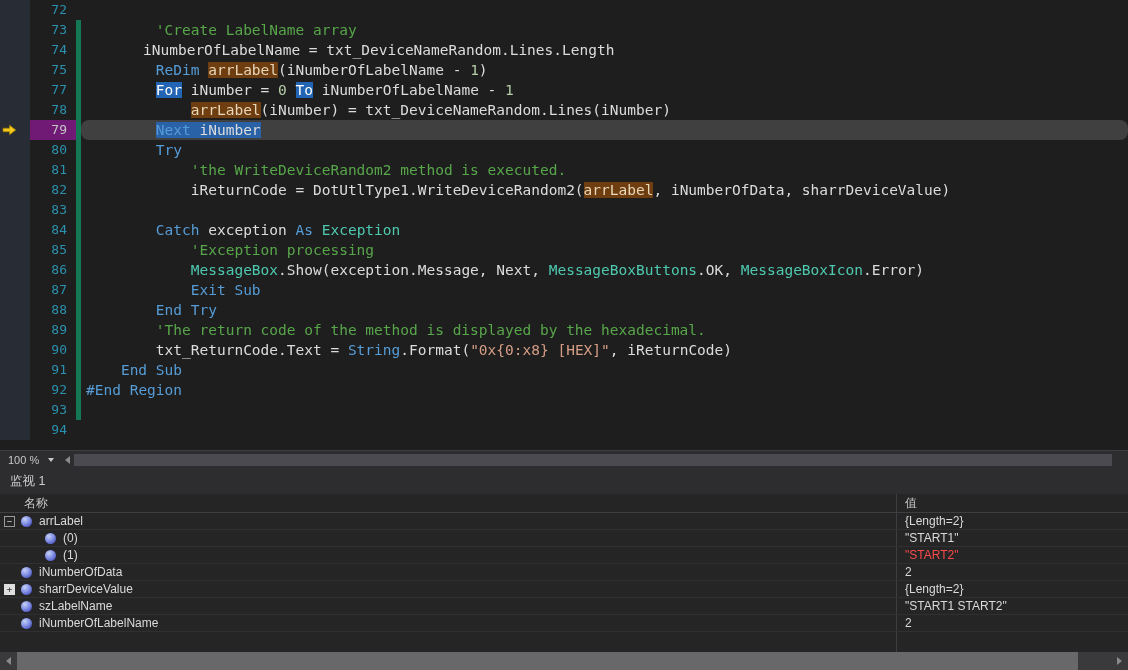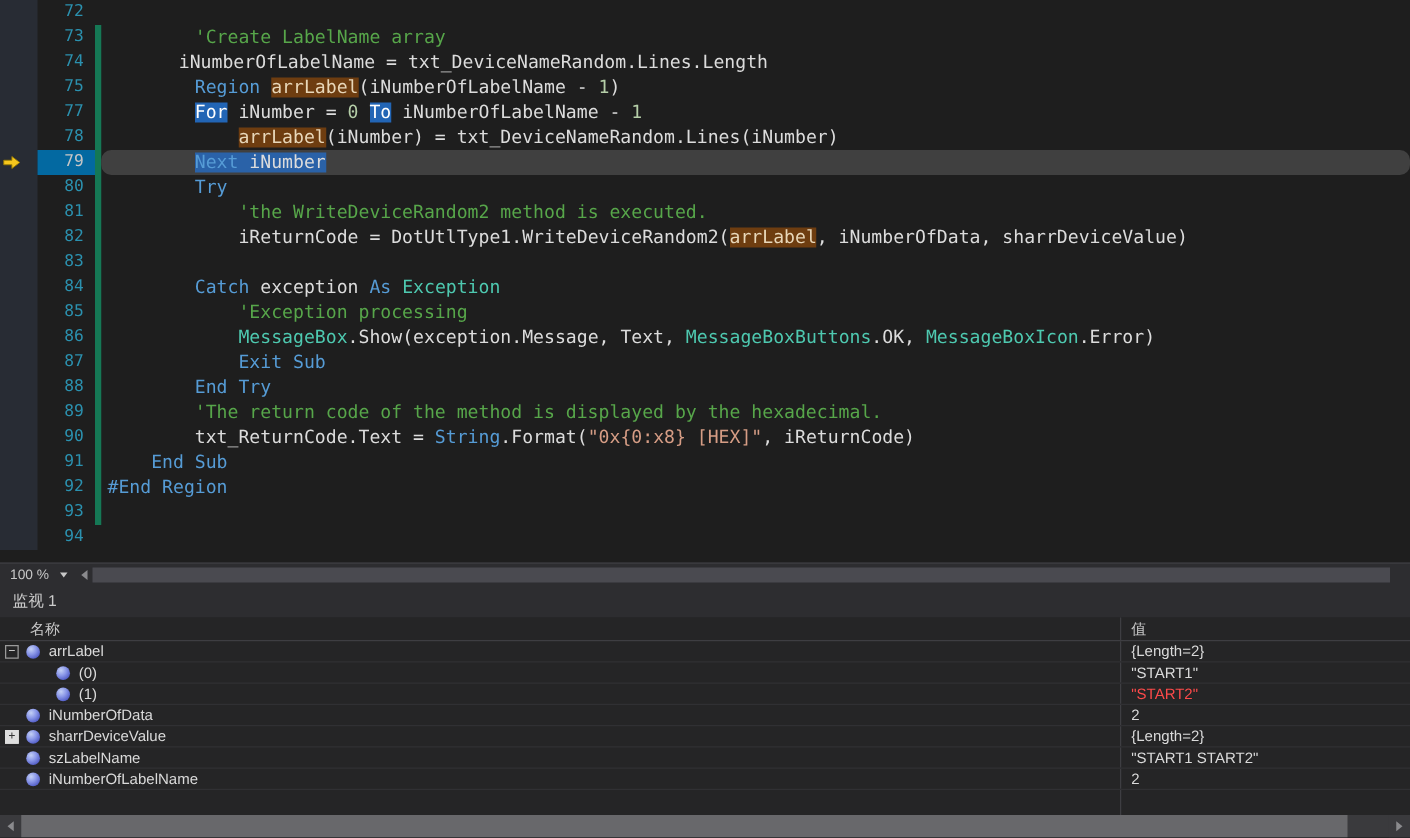--- a/index.html
+++ b/index.html
@@ -10,21 +10,21 @@
   .editor { height:450px; overflow:hidden; background:#1e1e1e; }
   .code-line { display:flex; height:20px; }
   .margin-ind { width:30px; flex:none; background:#282c34; display:flex; align-items:center; }
   .arrow { display:block; margin-left:2px; line-height:0; }
   .gutter { width:46px; flex:none; text-align:right; padding-right:9px;
             font:13px/20px "DejaVu Sans Mono",monospace; color:#2b91af; }
   .track { width:5px; flex:none; }
   .track.on { background:#157855; }
   .codecell { flex:1; font:14.5px/20px "DejaVu Sans Mono",monospace; white-space:pre; color:#dcdcdc; }
 
-  .code-line.current .gutter { background:#0369a1; color:#c6c6c6; }
+  .code-line.current .gutter { background:#701a75; color:#c6c6c6; }
   .code-line.current .codecell { background:#404040;border-radius:8px; }
   .code-line.current .track:not(.on) { background:#000; }
 
   .tk-d { color:#dcdcdc; }
   .tk-k { color:#569cd6; }
   .tk-c { color:#57a64a; }
   .tk-t { color:#4ec9b0; }
   .tk-s { color:#d69d85; }
   .tk-n { color:#b5cea8; }
   .tk-hk { color:#ffffff; background:#2265b5; }
@@ -94,21 +94,21 @@
       <div class="code-line">
         <div class="margin-ind"></div>
         <div class="gutter">74</div>
         <div class="track on"></div>
         <div class="codecell" style="padding-left: 62px;"><span class="tk-d">iNumberOfLabelName = txt_DeviceNameRandom.Lines.Length</span></div>
       </div>
       <div class="code-line">
         <div class="margin-ind"></div>
         <div class="gutter">75</div>
         <div class="track on"></div>
-        <div class="codecell" style="padding-left: 74.84px;"><span class="tk-k">Region </span><span class="tk-hs">arrLabel</span><span class="tk-d">(iNumberOfLabelName - </span><span class="tk-n">1</span><span class="tk-d">)</span></div>
+        <div class="codecell" style="padding-left: 74.84px;"><span class="tk-k">ReDim </span><span class="tk-hs">arrLabel</span><span class="tk-d">(iNumberOfLabelName - </span><span class="tk-n">1</span><span class="tk-d">)</span></div>
       </div>
       <div class="code-line">
         <div class="margin-ind"></div>
         <div class="gutter">77</div>
         <div class="track on"></div>
         <div class="codecell" style="padding-left: 74.84px;"><span class="tk-hk">For</span><span class="tk-d"> iNumber = </span><span class="tk-n">0</span><span class="tk-d"> </span><span class="tk-hk">To</span><span class="tk-d"> iNumberOfLabelName - </span><span class="tk-n">1</span></div>
       </div>
       <div class="code-line">
         <div class="margin-ind"></div>
         <div class="gutter">78</div>
@@ -158,21 +158,21 @@
       <div class="code-line">
         <div class="margin-ind"></div>
         <div class="gutter">85</div>
         <div class="track on"></div>
         <div class="codecell" style="padding-left: 109.76px;"><span class="tk-c">'Exception processing</span></div>
       </div>
       <div class="code-line">
         <div class="margin-ind"></div>
         <div class="gutter">86</div>
         <div class="track on"></div>
-        <div class="codecell" style="padding-left: 109.76px;"><span class="tk-t">MessageBox</span><span class="tk-d">.Show(exception.Message, Text, </span><span class="tk-t">MessageBoxButtons</span><span class="tk-d">.OK, </span><span class="tk-t">MessageBoxIcon</span><span class="tk-d">.Error)</span></div>
+        <div class="codecell" style="padding-left: 109.76px;"><span class="tk-t">MessageBox</span><span class="tk-d">.Show(exception.Message, Next, </span><span class="tk-t">MessageBoxButtons</span><span class="tk-d">.OK, </span><span class="tk-t">MessageBoxIcon</span><span class="tk-d">.Error)</span></div>
       </div>
       <div class="code-line">
         <div class="margin-ind"></div>
         <div class="gutter">87</div>
         <div class="track on"></div>
         <div class="codecell" style="padding-left: 109.76px;"><span class="tk-k">Exit Sub</span></div>
       </div>
       <div class="code-line">
         <div class="margin-ind"></div>
         <div class="gutter">88</div>

